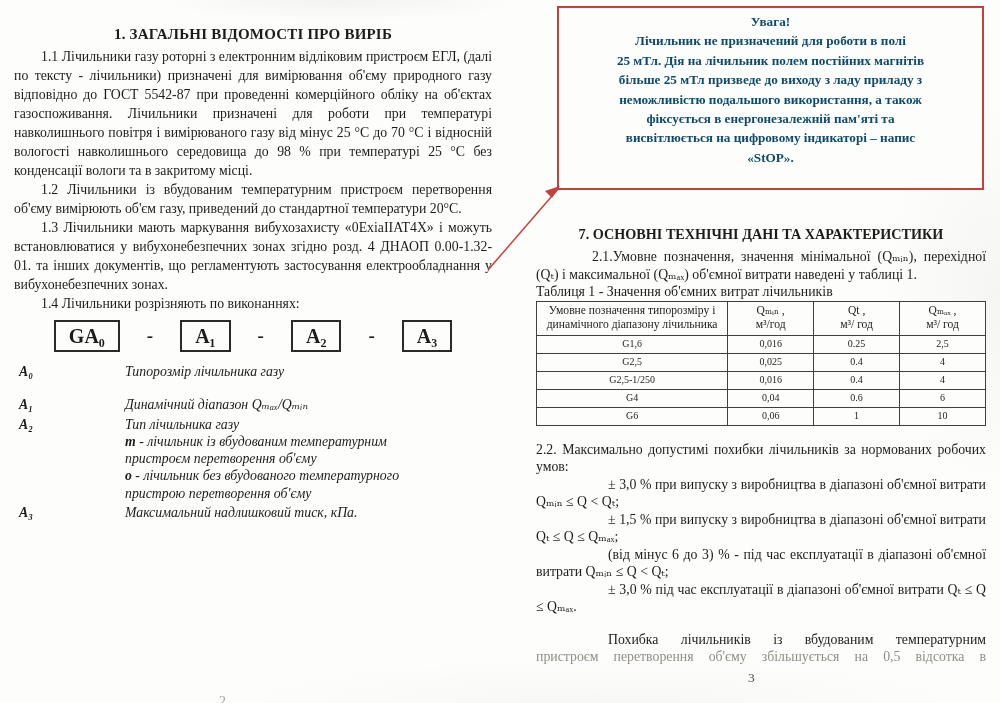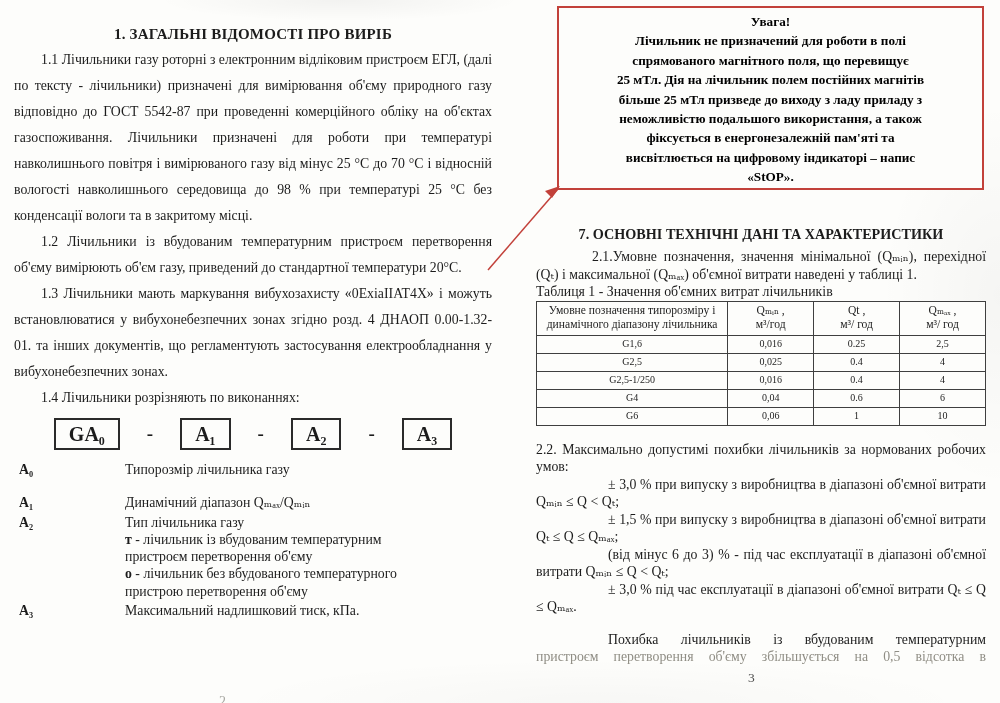--- a/index.html
+++ b/index.html
@@ -15,44 +15,44 @@
       radial-gradient(ellipse 260px 30px at 34% 0%, rgba(0,0,0,0.045), transparent 70%),
       radial-gradient(ellipse 160px 260px at 100% 42%, rgba(0,0,0,0.03), transparent 75%),
       radial-gradient(ellipse 500px 60px at 60% 100%, rgba(0,0,0,0.025), transparent 75%),
       #fdfdfb;
   }
   
   .col-left{position:absolute;left:14px;top:26px;width:478px;}
   .col-left h1{
     margin:0 0 4px 0;font-size:15px;font-weight:bold;text-align:center;letter-spacing:.2px;
   }
-  .col-left p{margin:0;font-size:13.8px;line-height:26px;text-align:justify;text-indent:27px;}
+  .col-left p{margin:0;font-size:13.8px;line-height:19px;text-align:justify;text-indent:27px;}
   .col-left p.no-just{text-align:left;}
   .formula{display:flex;justify-content:center;align-items:center;gap:27px;margin:7px 0 11px 0;}
   .fbox{
     border:2px solid #2a2a2a;padding:1px 13px;font-weight:bold;font-size:20px;line-height:26px;
     background:#fdfdfb;
   }
   .fdash{font-weight:bold;font-size:19px;}
-  .defs{margin-top:10px;font-size:13.8px;line-height:17.3px;}
+  .defs{margin-top:10px;font-size:13.8px;line-height:17.3px;font-style:italic;}
   .def-row{display:flex;}
   .def-row .term{width:106px;font-weight:bold;flex:0 0 106px;padding-left:5px;}
   .def-row .desc{flex:1;padding-right:60px;}
   .mt16{margin-top:16px;}
   .mt2{margin-top:2px;}
   .sub-line .k{font-weight:bold;}
   .pagenum-left{
     position:absolute;left:219px;top:694px;font-size:14px;color:#a9a9a3;
   }
   
   .warning-box{
     position:absolute;left:557px;top:6px;width:427px;height:184px;box-sizing:border-box;
     border:2px solid #c2413a;background:#fdfdfb;
     padding:4px 10px 0 10px;text-align:center;
-    font-weight:bold;font-size:13.2px;line-height:19.4px;color:#000000;
+    font-weight:bold;font-size:13.2px;line-height:19.4px;color:#0c4a6e;
   }
   .leader{position:absolute;left:482px;top:182px;}
   
   .col-right{position:absolute;left:536px;top:226px;width:450px;}
   .col-right h2{margin:0 0 5px 0;font-size:14.2px;font-weight:bold;text-align:center;}
   .col-right p{margin:0;font-size:13.8px;line-height:17.5px;text-align:justify;}
   .p21{text-indent:56px;}
   .tbl-caption{margin:3px 0 2px 50px;font-size:13.5px;text-align:left !important;text-indent:0;}
   table.flow{border-collapse:collapse;width:100%;table-layout:fixed;background:#fdfdfb;}
   table.flow th,table.flow td{border:1px solid #3f3f3f;padding:0 3px;text-align:center;}
@@ -111,21 +111,20 @@
         <span class="desc">Максимальний надлишковий тиск, кПа.</span>
       </div>
     </div>
   </div>
 
   <div class="pagenum-left">2</div>
 
   <div class="warning-box" style="border-color: rgb(194, 65, 58);">
     <div>Увага!</div>
     <div>Лічильник не призначений для роботи в полі</div>
-    <div>спрямованого магнітного поля, що перевищує</div>
     <div>25 мТл. Дія на лічильник полем постійних магнітів</div>
     <div>більше 25 мТл призведе до виходу з ладу приладу з</div>
     <div>неможливістю подальшого використання, а також</div>
     <div>фіксується  в енергонезалежній пам'яті та</div>
     <div>висвітлюється на цифровому індикаторі – напис</div>
     <div>«StOP».</div>
   </div>
 
   <svg class="leader" width="84" height="94" viewBox="0 0 84 94">
     <line x1="76" y1="7" x2="6" y2="88" stroke="#c2413a" stroke-width="1.5"></line>

